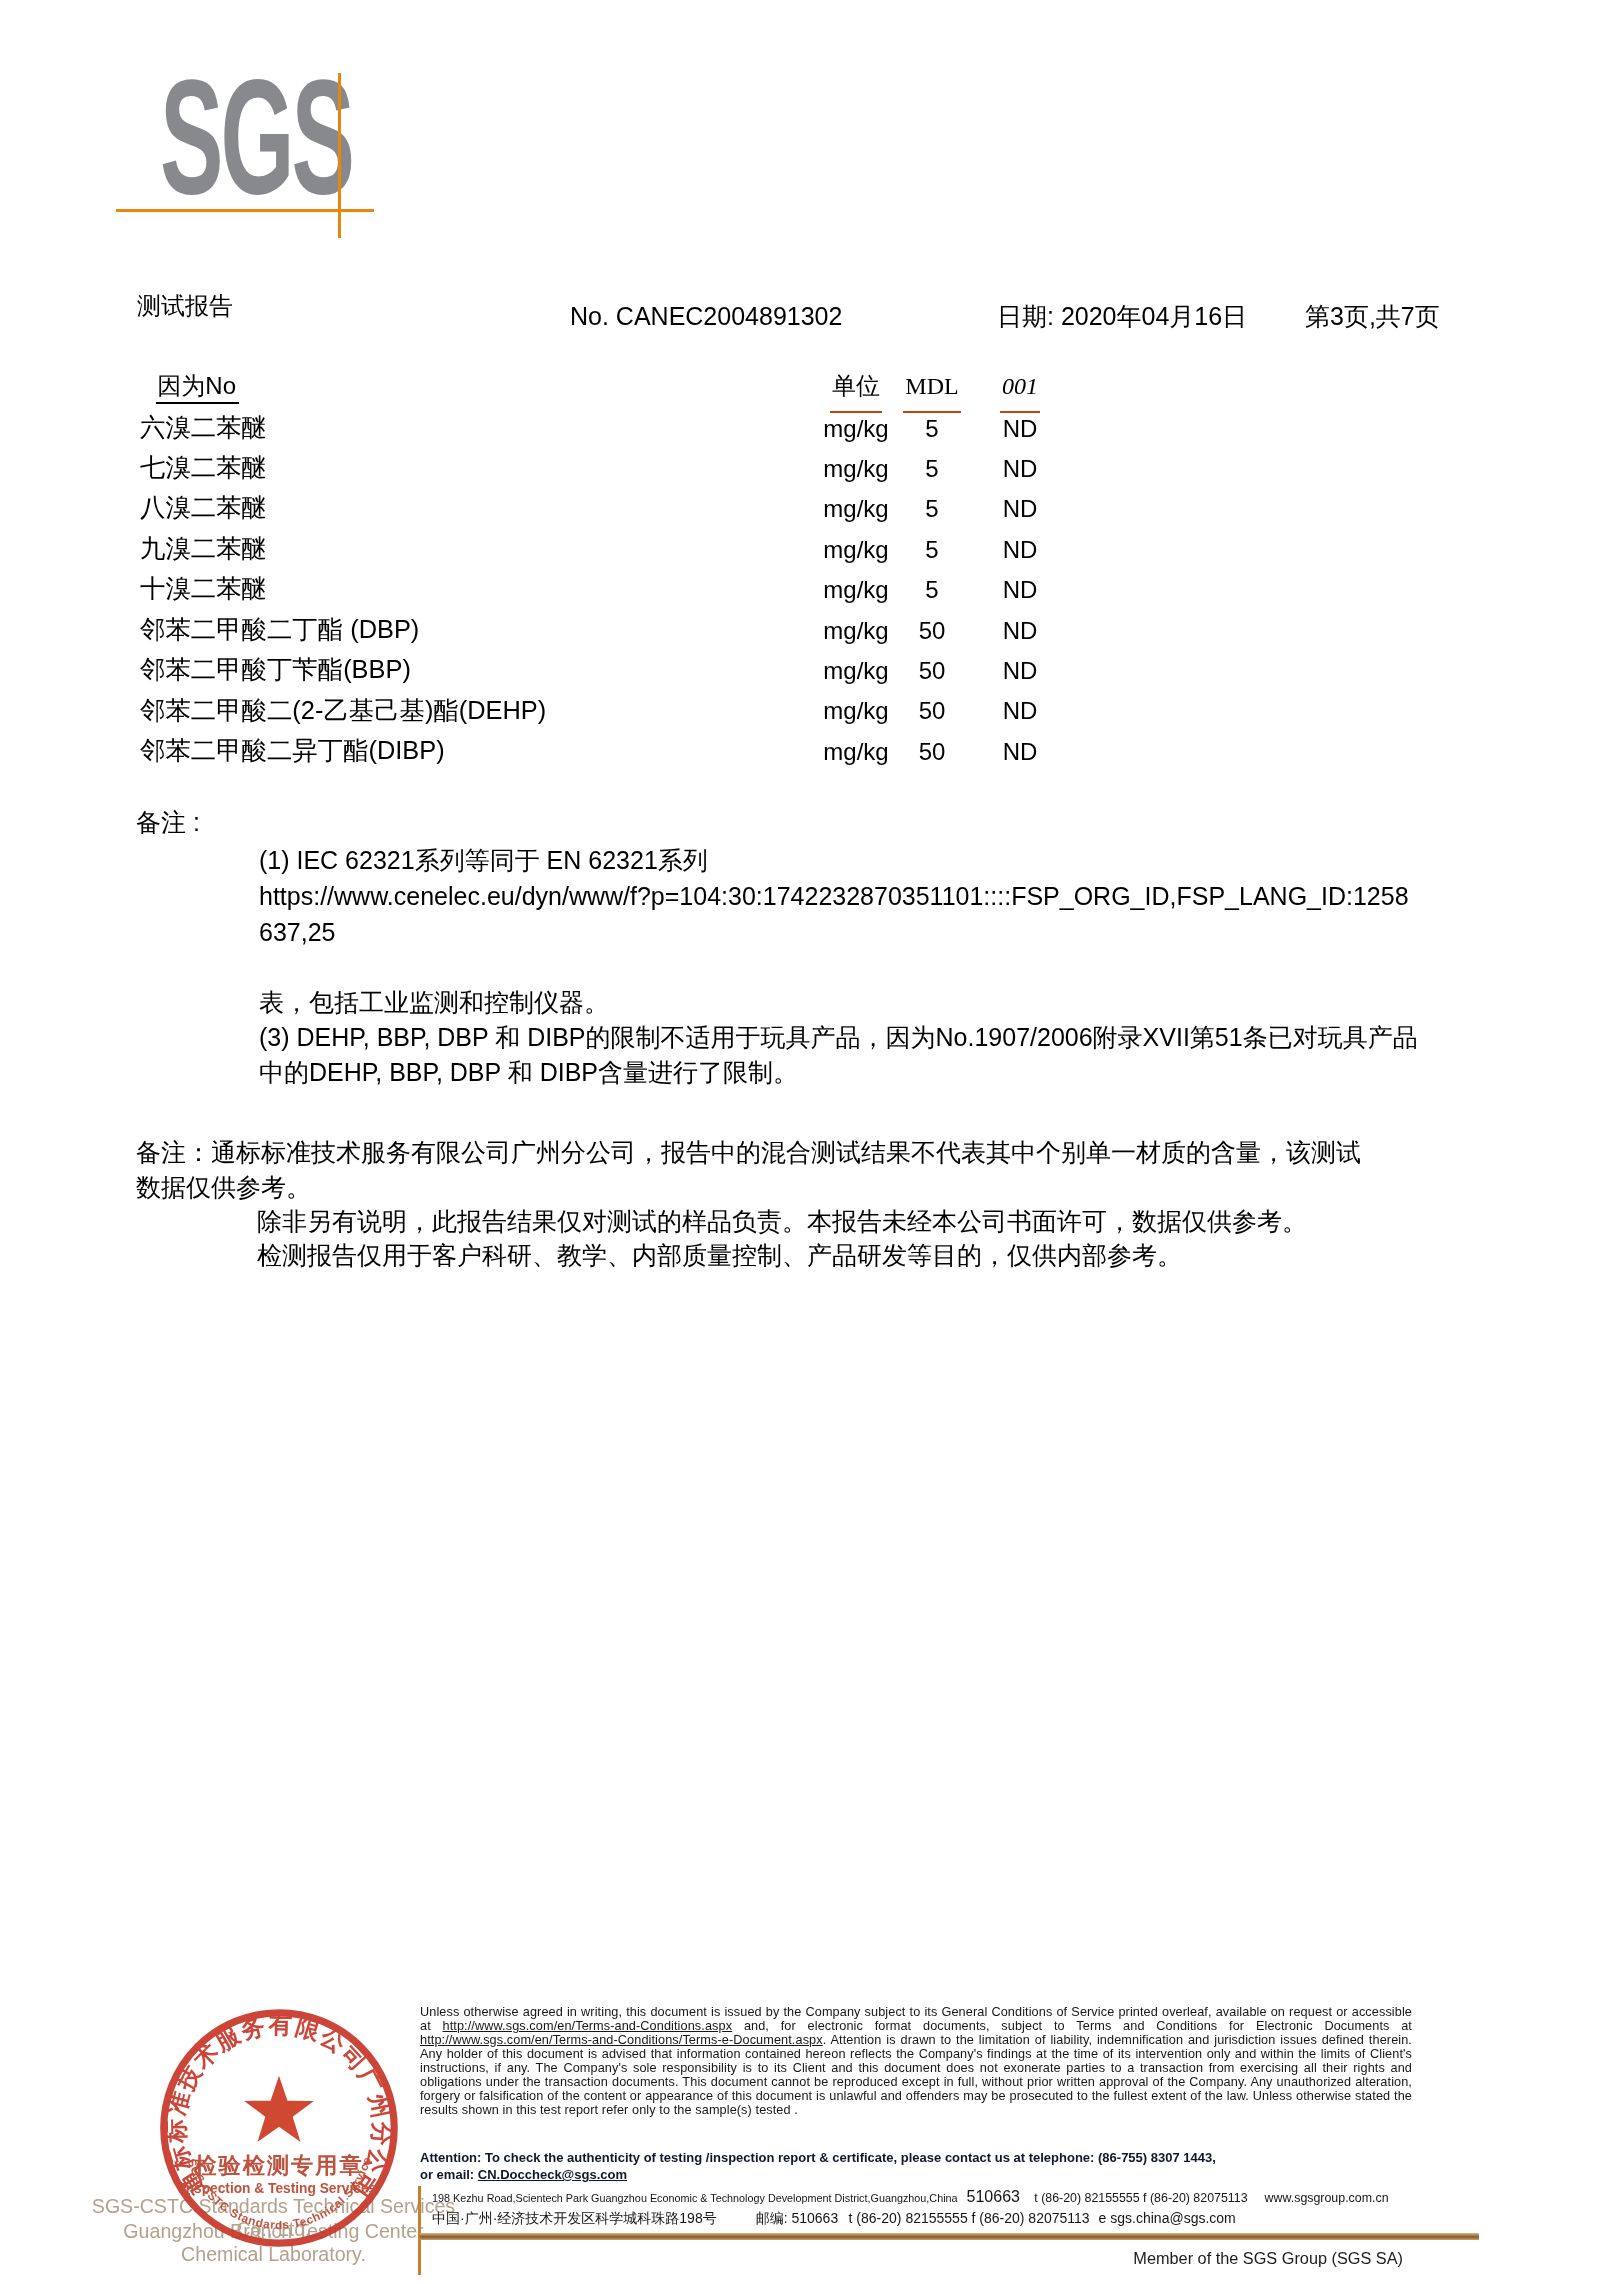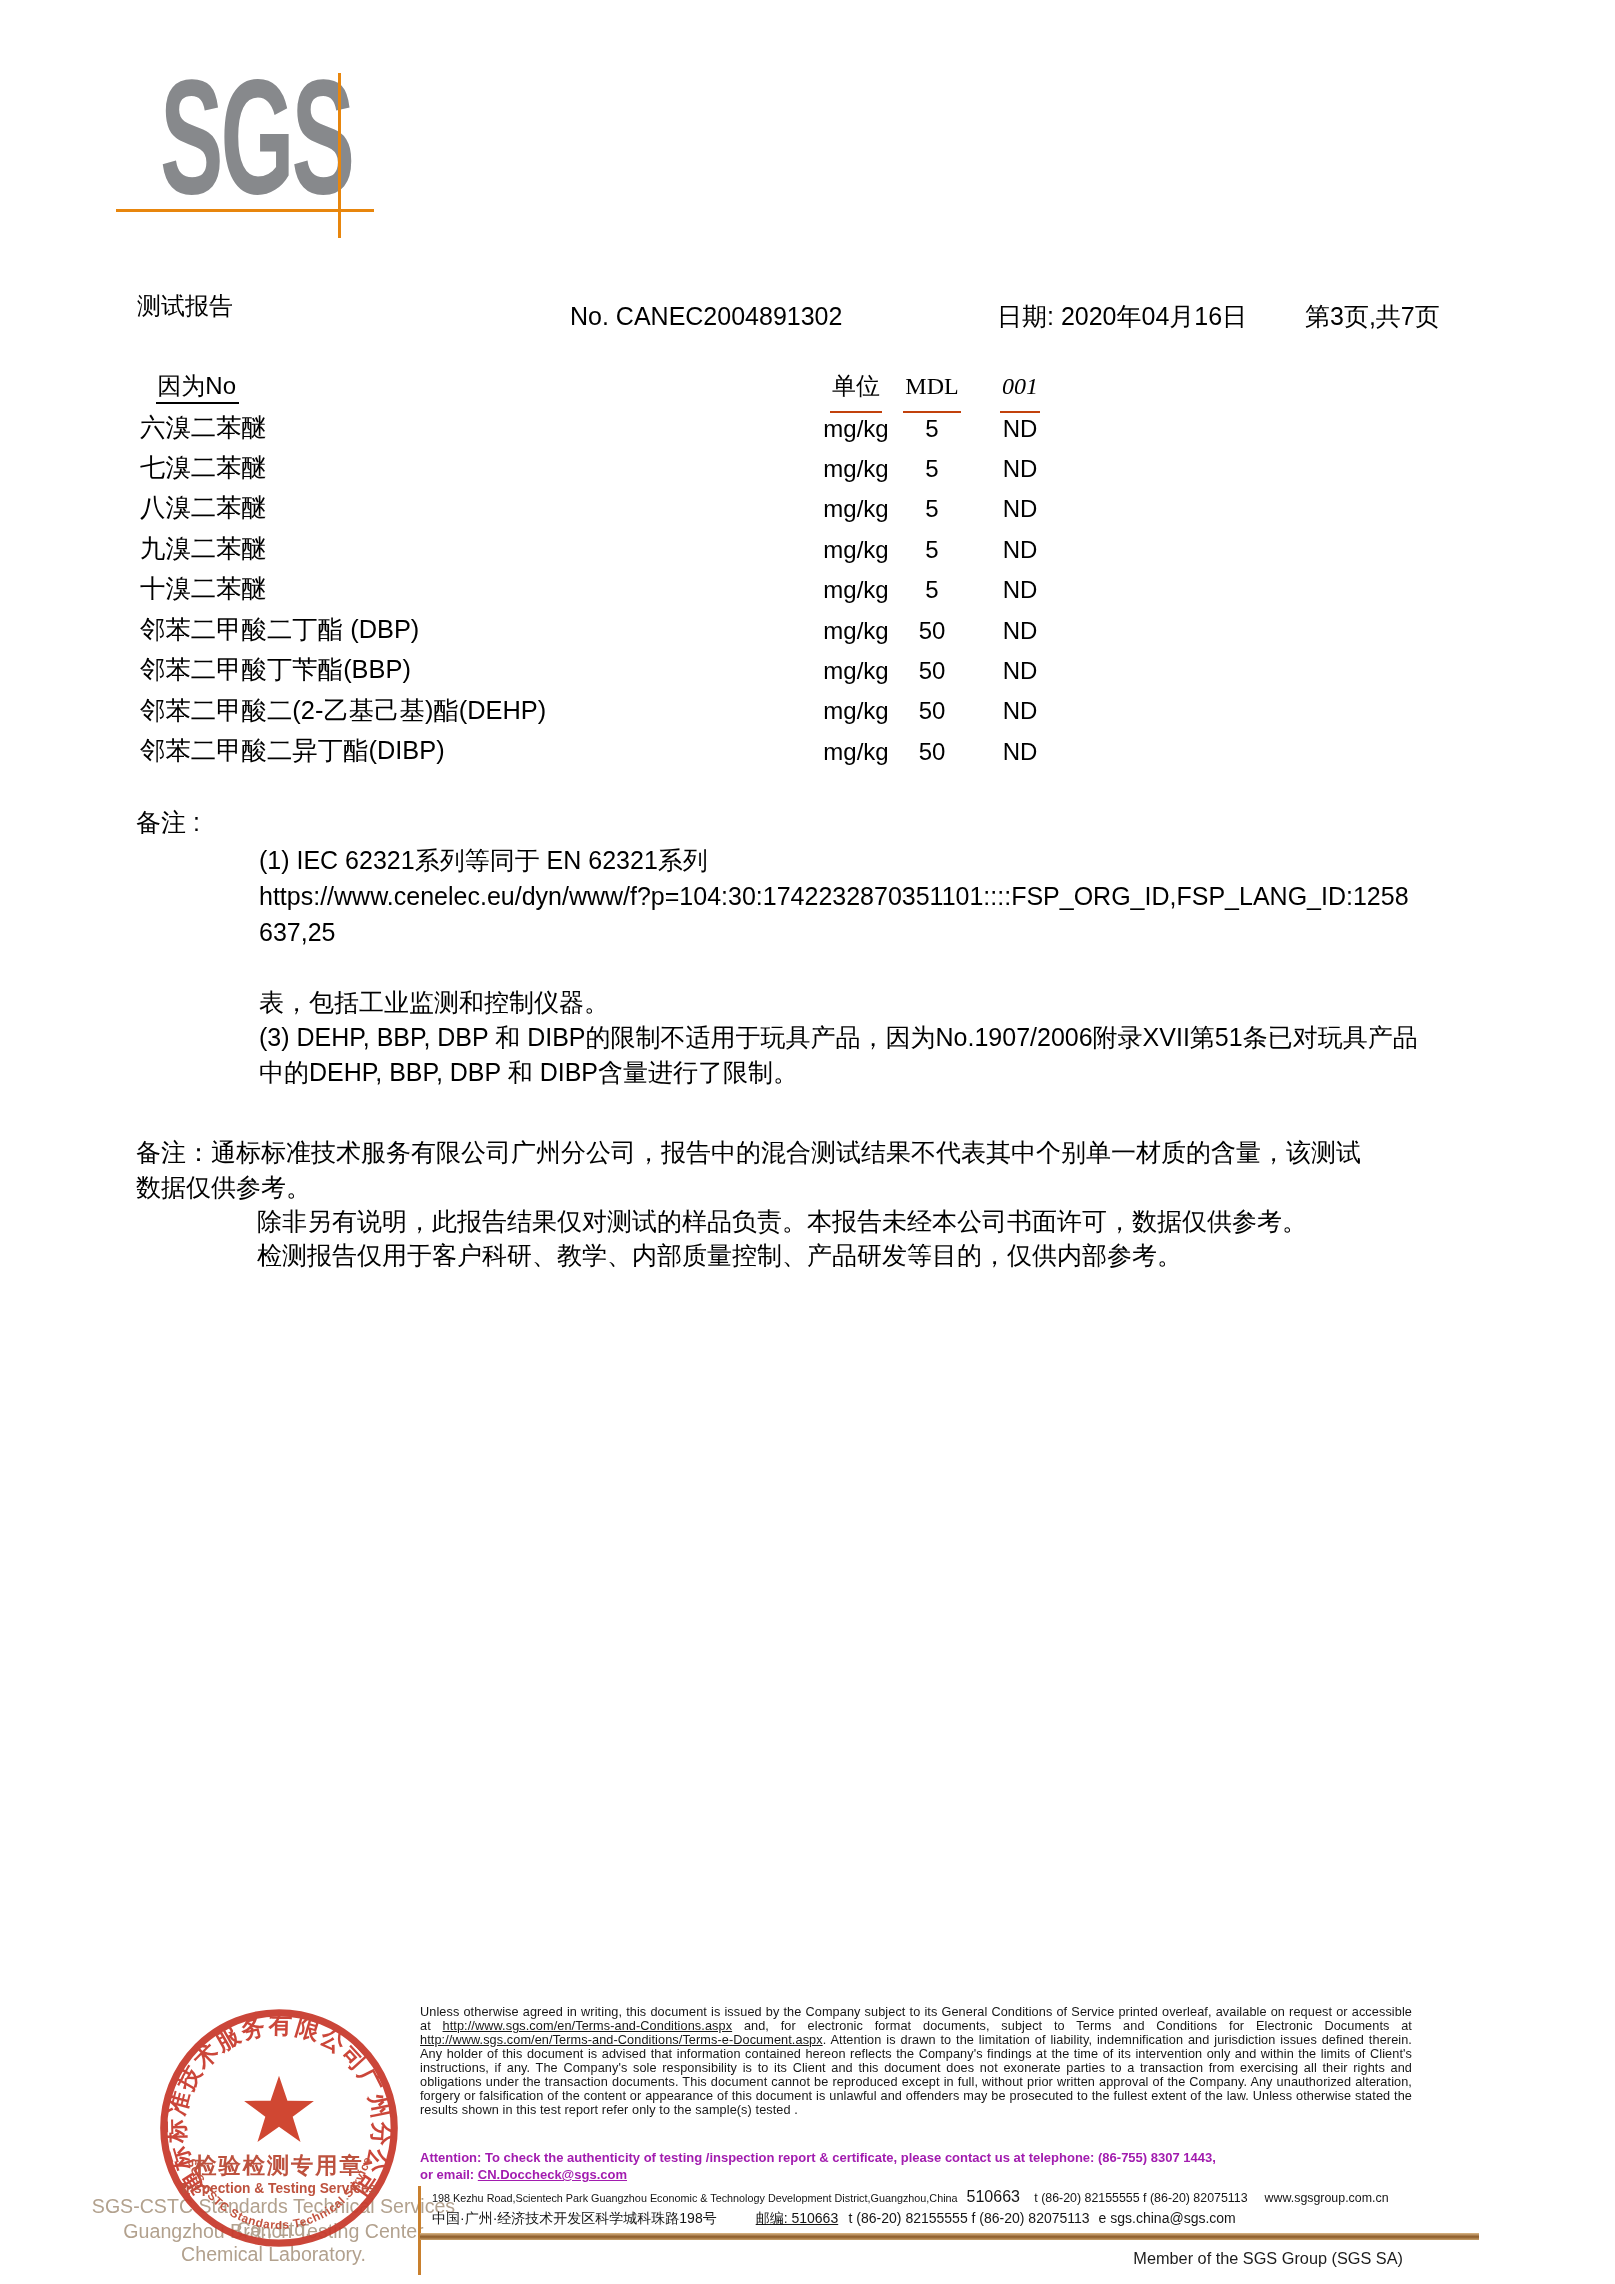--- a/index.html
+++ b/index.html
@@ -34,29 +34,29 @@
   
   .note-label{left:136px;font-size:25px;}
   .note-line{left:259px;font-size:25px;}
   .note2-line{left:136px;font-size:25px;}
   .note2-indent{left:257px;font-size:25px;}
 
   
   .legal{left:420px;top:2005px;width:992px;font-size:12.7px;line-height:14px;
          text-align:justify;color:#161616;letter-spacing:0.1px;}
   .legal .u{text-decoration:underline;}
-  .attn{left:420px;width:1004px;font-size:13px;font-weight:bold;color:#a21caf;}
+  .attn{left:420px;width:1004px;font-size:13px;font-weight:bold;color:#0f172a;}
   .attn .u{text-decoration:underline;}
   .addr-vline{left:418px;top:2186px;width:2.6px;height:89px;background:#c9802e;}
   .addr1{left:432px;top:2188px;font-size:10.8px;color:#141414;white-space:nowrap;}
   .addr1 .zip{font-size:16px;margin-left:9px;}
   .addr1 .tel{font-size:12.4px;margin-left:14.3px;}
   .addr1 .web{font-size:12.4px;margin-left:17px;}
   .addr2{left:432px;top:2210px;font-size:14px;color:#141414;white-space:nowrap;}
-  .addr2 .zip{margin-left:39px;text-decoration:underline;}
+  .addr2 .zip{margin-left:39px;}
   .addr2 .tel{margin-left:10.4px;}
   .addr2 .eml{margin-left:9px;}
   .rule-thick{left:420px;top:2233px;width:1059px;height:6.5px;
               background:linear-gradient(to bottom,#dcb988 0%,#8a5a28 55%,#c9a26c 100%);}
   .member{left:913px;top:2249px;width:490px;text-align:right;font-size:16.3px;color:#1c1c1c;}
 
   .company-lines{left:83px;width:381px;text-align:center;color:#b2a18e;}
   .company-l1{top:2195px;font-size:19.6px;}
   .company-l2{top:2220px;font-size:19.6px;}
   .stamp{left:152px;top:2001px;width:254px;height:254px;opacity:0.93;}

